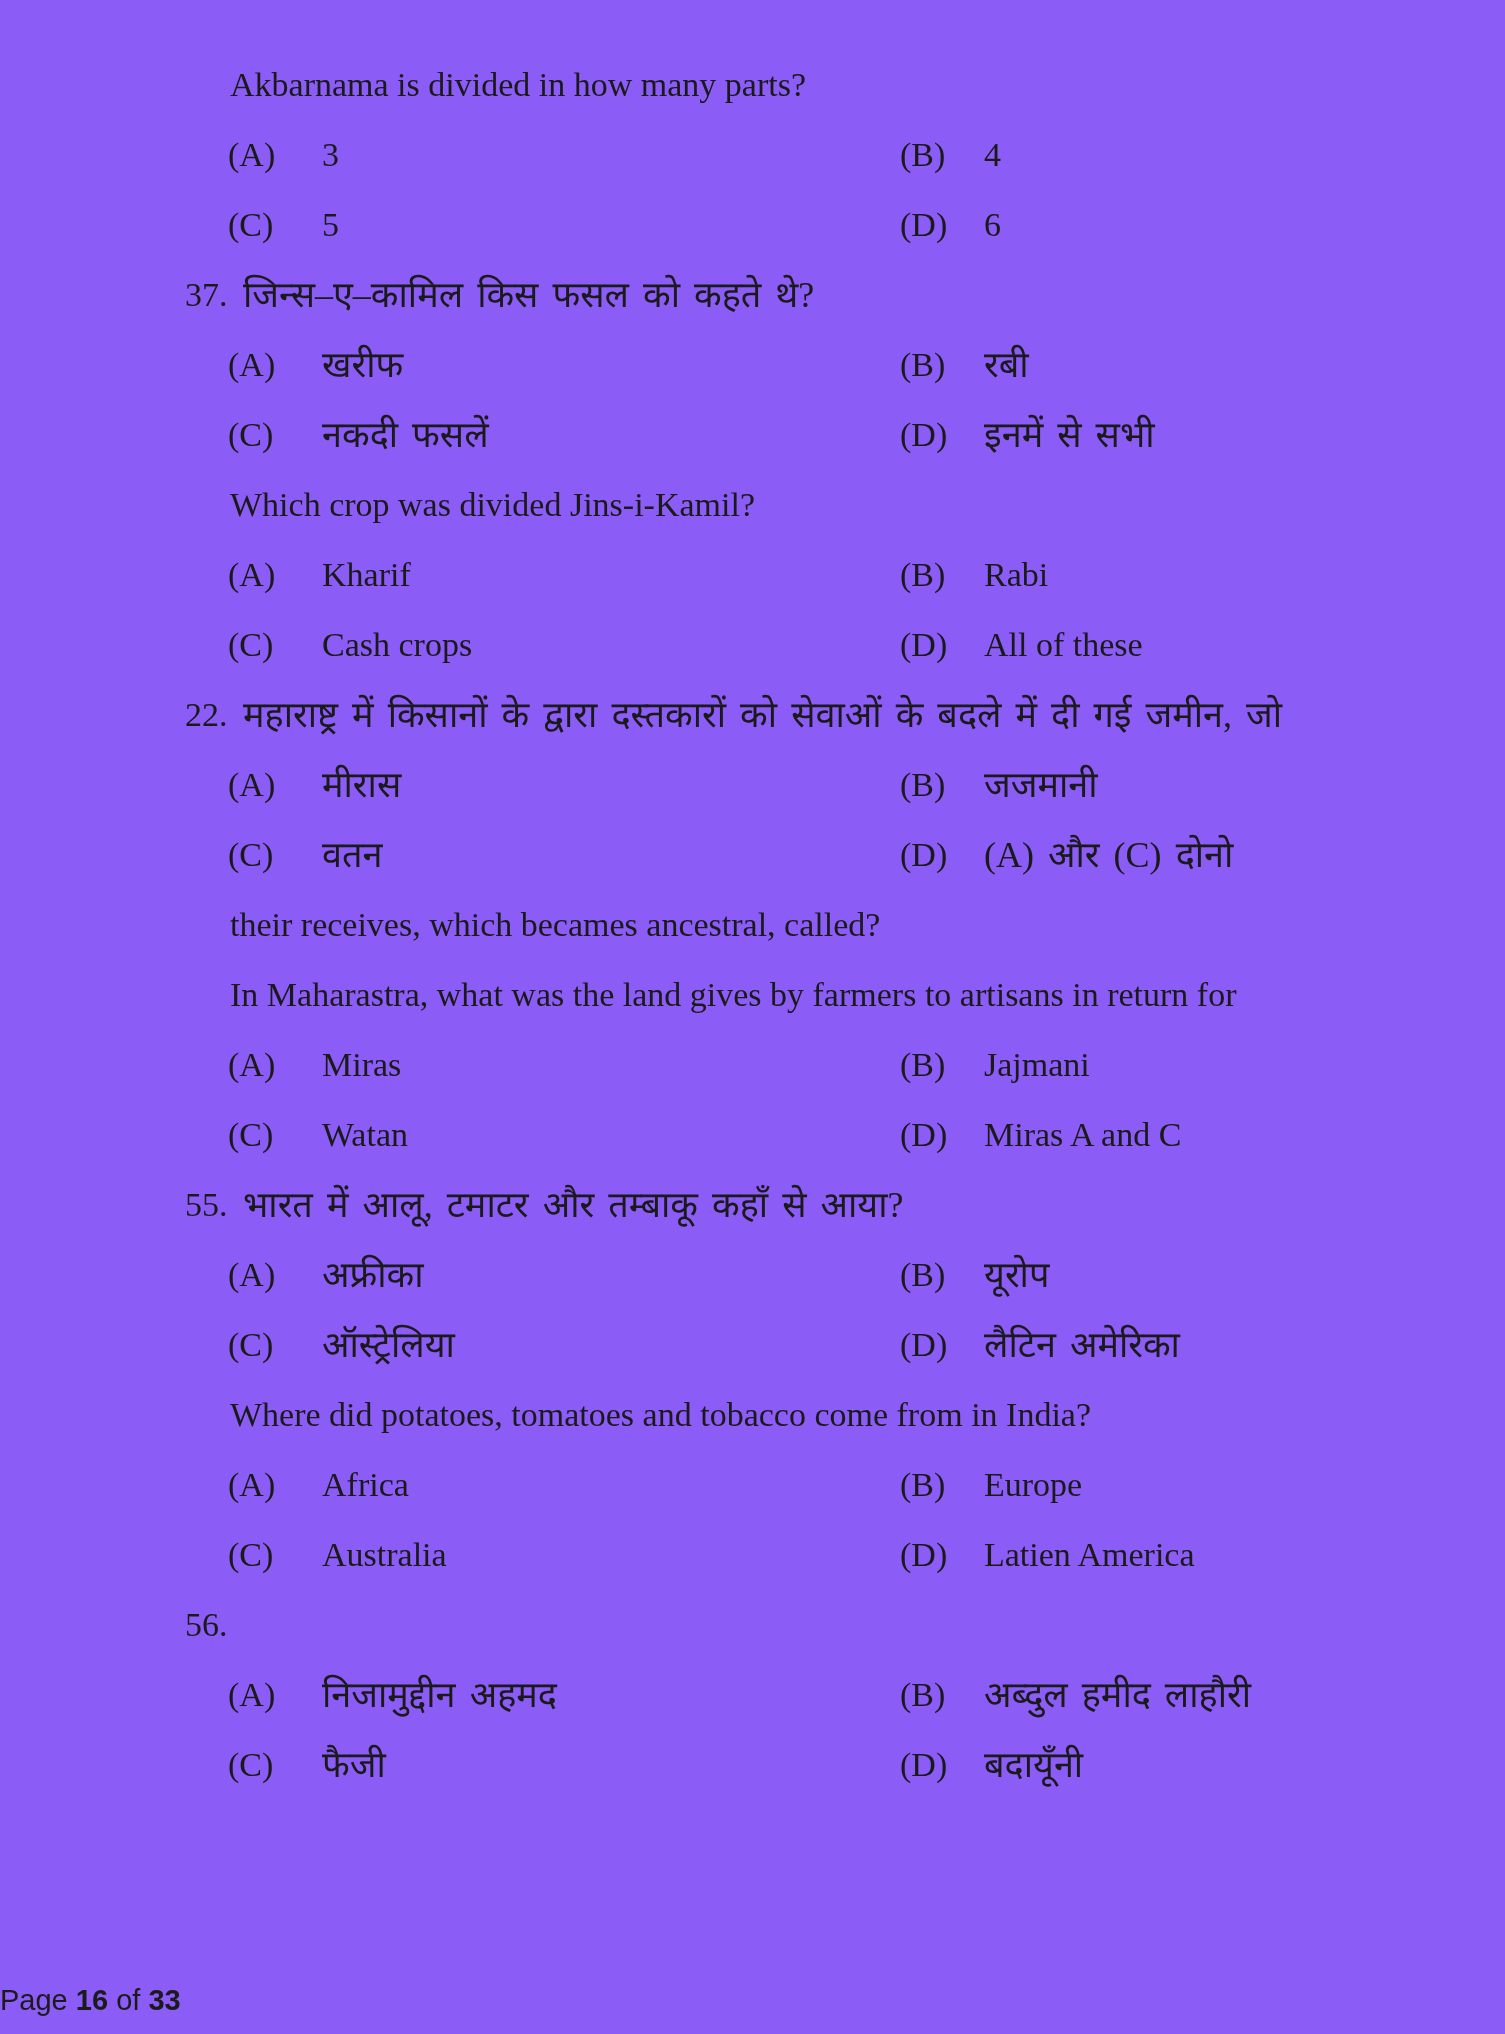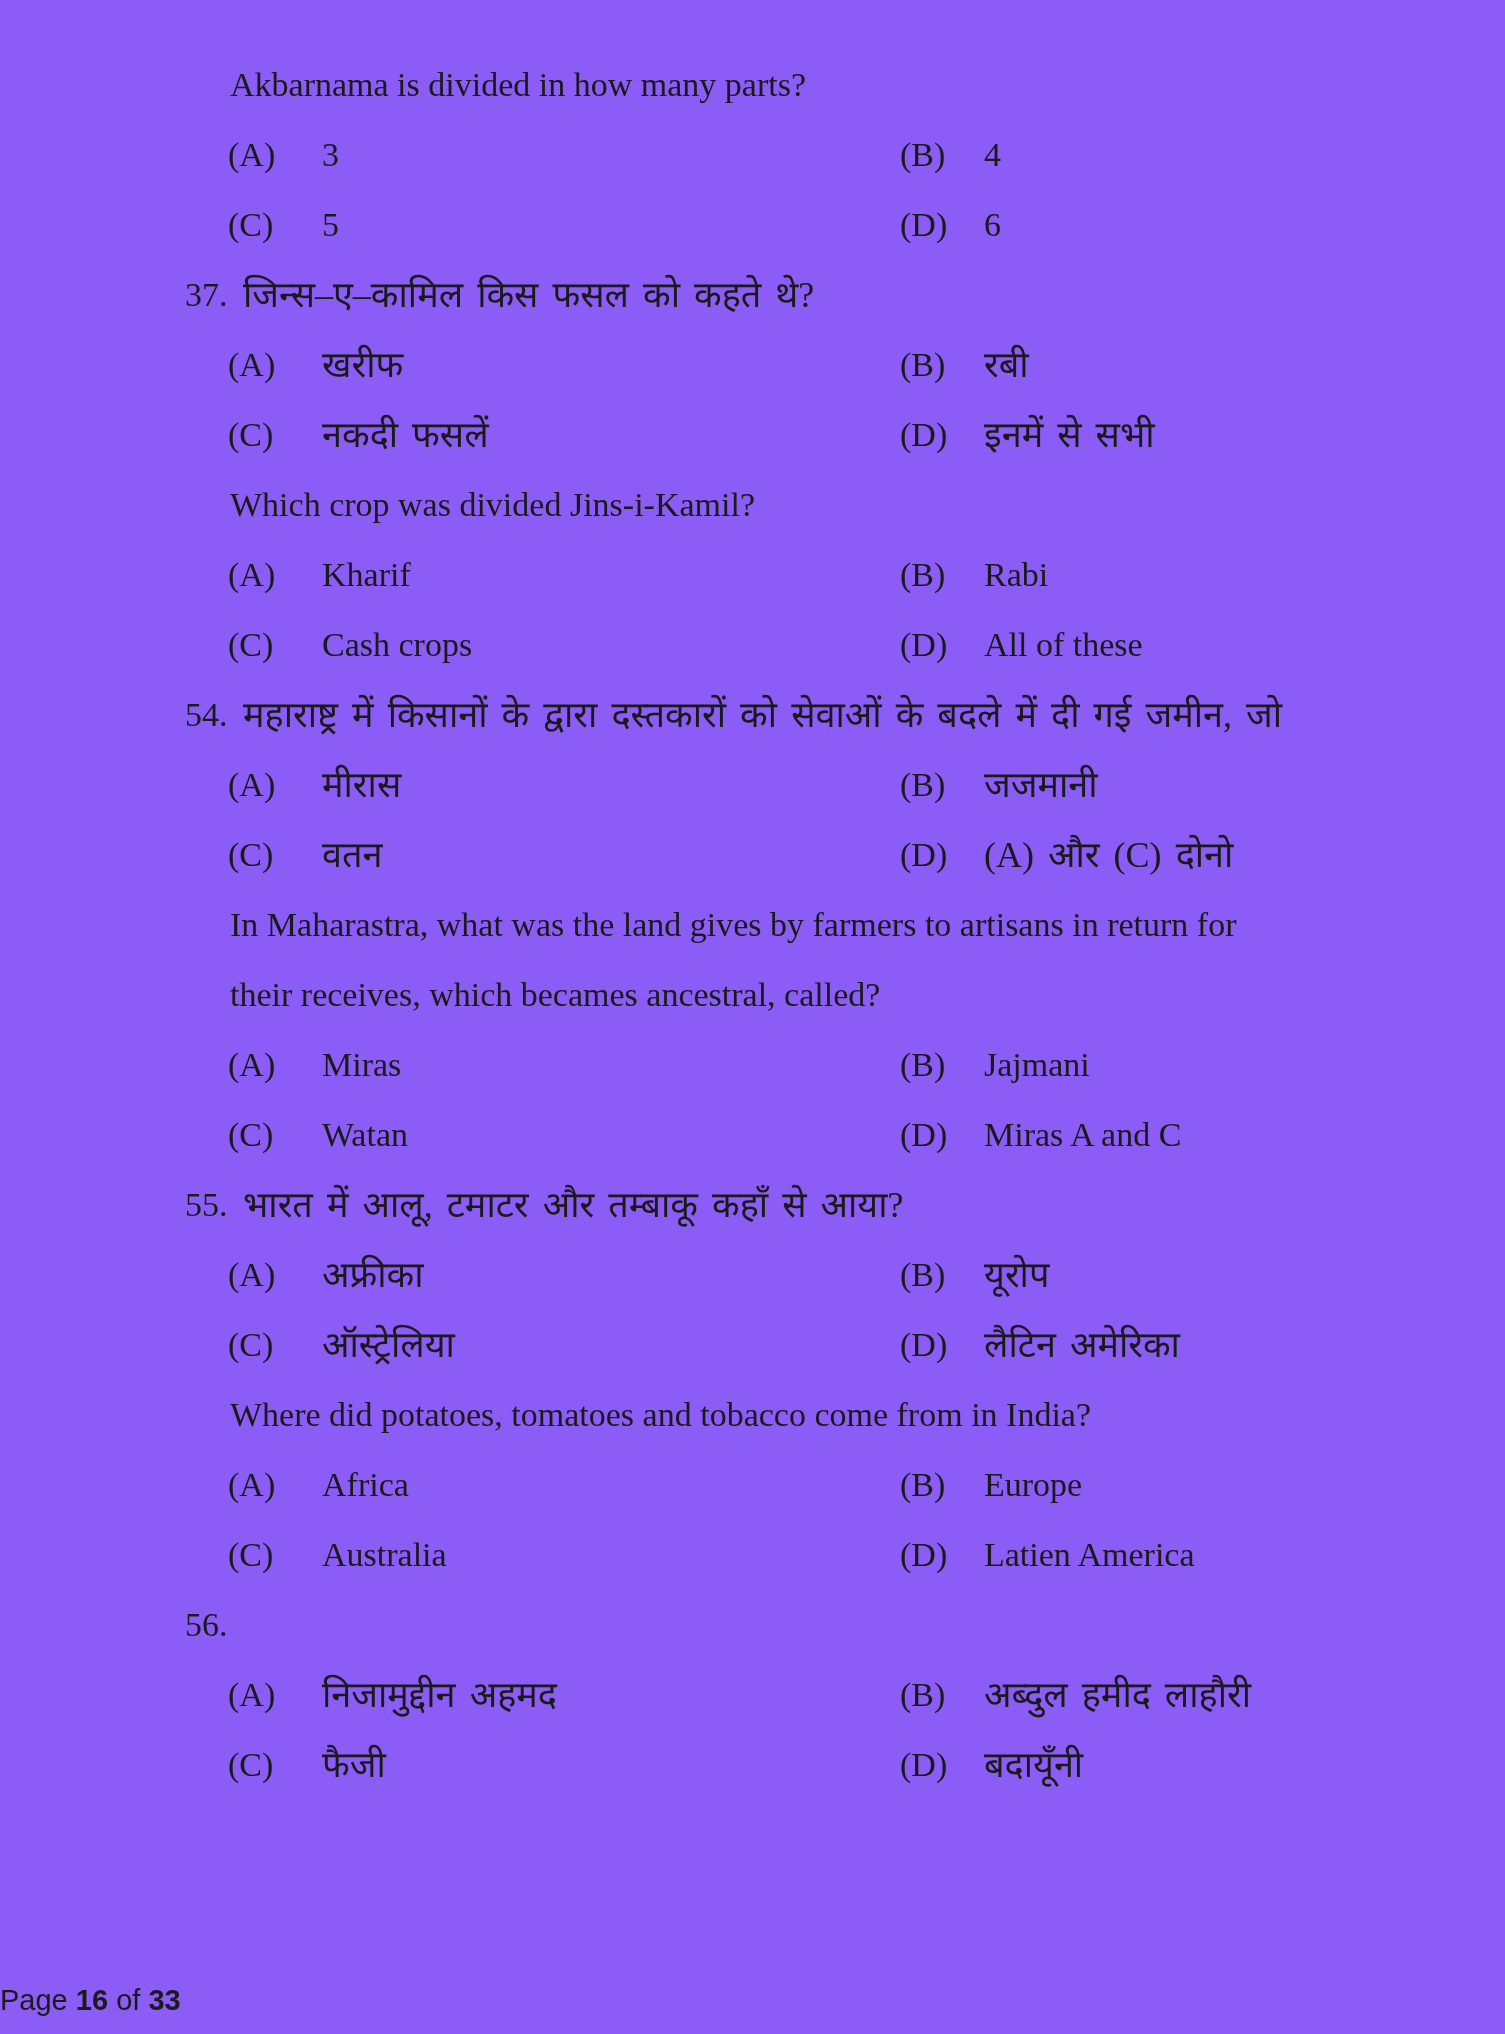--- a/index.html
+++ b/index.html
@@ -151,21 +151,21 @@
         <span class="opt-label">(D)</span>
         <span class="opt-text">All of these</span>
       </span>
     </div>
   </section>
 
   <section class="question hi">
     <div>
 
     <div class="row q-line numbered">
-        <span class="qnum">54.</span>
+        <span class="qnum">22.</span>
         <span>महाराष्ट्र में किसानों के द्वारा दस्तकारों को सेवाओं के बदले में दी गई जमीन, जो</span>
       </div>
         </div>
     <div class="row opt-row">
       <span class="option">
         <span class="opt-label">(A)</span>
         <span class="opt-text">मीरास</span>
       </span>
       <span class="option">
         <span class="opt-label">(B)</span>
@@ -182,25 +182,25 @@
         <span class="opt-text">(A) और (C) दोनो</span>
       </span>
     </div>
   </section>
 
   <section class="question en">
     <div>
 
     <div class="row q-line">
         
+        <span>their receives, which becames ancestral, called?</span>
+      </div>
+          <div class="row q-line">
+        
         <span>In Maharastra, what was the land gives by farmers to artisans in return for</span>
-      </div>
-          <div class="row q-line">
-        
-        <span>their receives, which becames ancestral, called?</span>
       </div>
         </div>
     <div class="row opt-row">
       <span class="option">
         <span class="opt-label">(A)</span>
         <span class="opt-text">Miras</span>
       </span>
       <span class="option">
         <span class="opt-label">(B)</span>
         <span class="opt-text">Jajmani</span>

